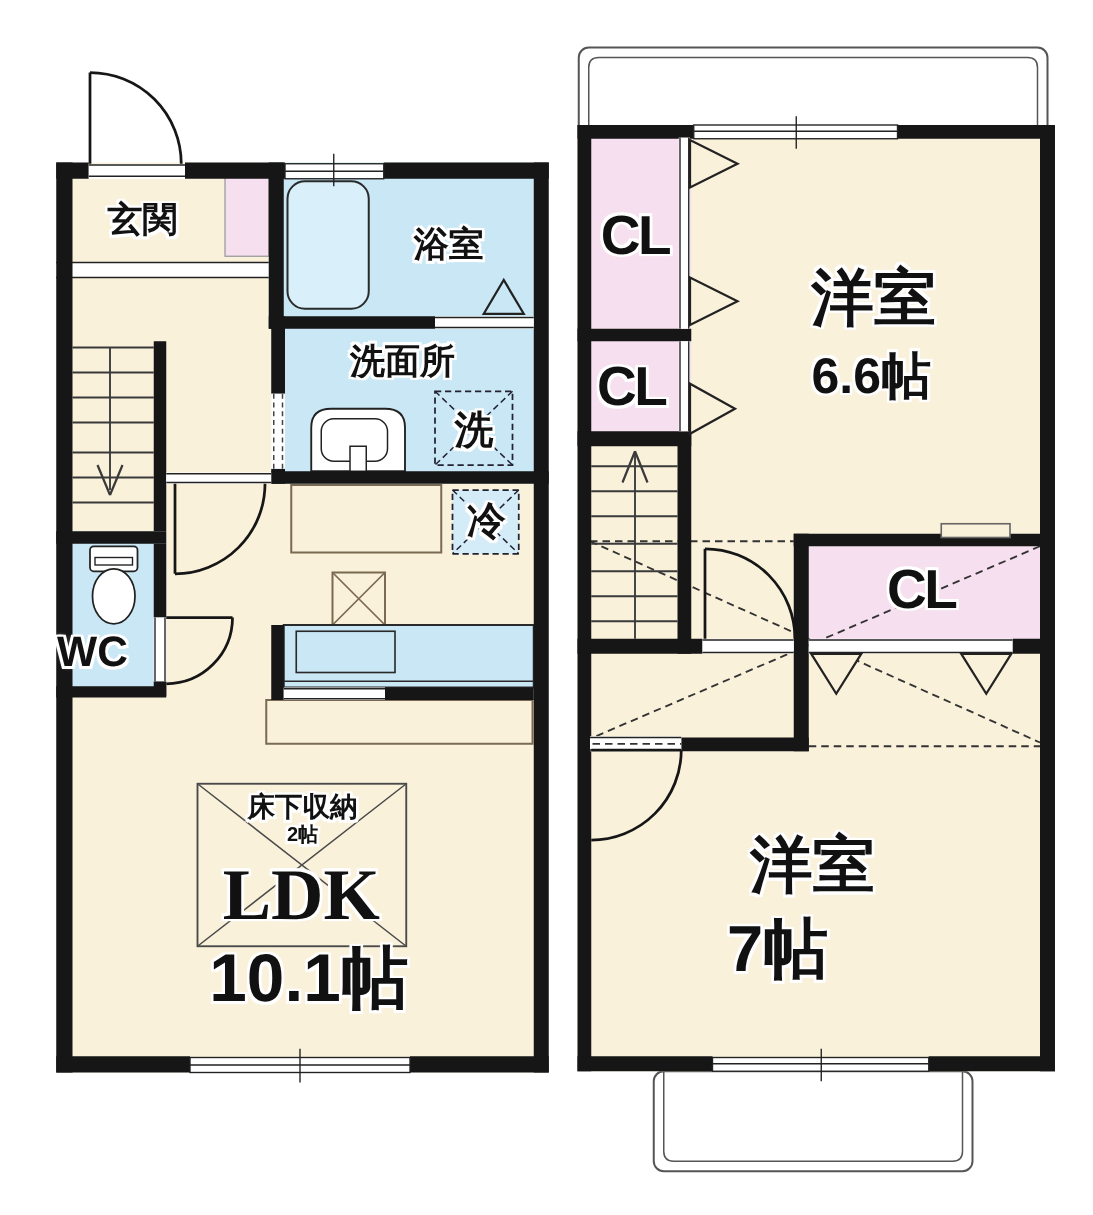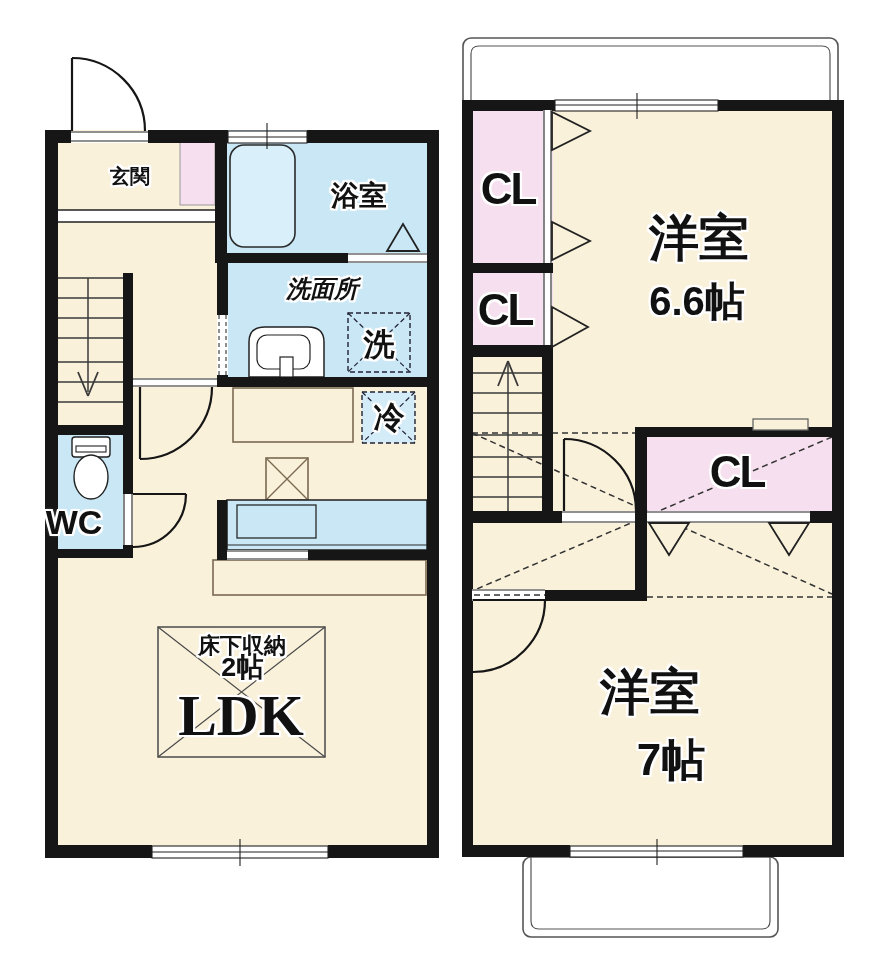--- a/index.html
+++ b/index.html
@@ -237,30 +237,31 @@
     <polygon points="552,112 552,150 590,131"></polygon>
     <polygon points="552,222 552,260 590,241"></polygon>
     <polygon points="552,307 552,347 588,327"></polygon>
     <polygon points="649,523 689,523 669,555"></polygon>
     <polygon points="769,523 809,523 789,555"></polygon>
   </g>
 
   <rect x="753" y="419" width="55" height="11" fill="#FAF1DB" stroke="#666" stroke-width="1.3"></rect>
 </svg>
 
-<div class="lbl" style="left:114px;top:176px;font-size:20px;margin-left:16px;">玄関</div>
+<div class="lbl" style="left:114px;top:176px;font-size:28px;">玄関</div>
 <div class="lbl" style="left:359px;top:196px;font-size:28px;">浴室</div>
-<div class="lbl" style="left:322px;top:289px;font-size:24px;font-style:italic;">洗面所</div>
+<div class="lbl" style="left:322px;top:289px;font-size:28px;">洗面所</div>
 <div class="lbl" style="left:379px;top:344px;font-size:31px;">洗</div>
 <div class="lbl" style="left:389px;top:417px;font-size:31px;">冷</div>
 <div class="lbl" style="left:74px;top:522px;font-size:34px;">WC</div>
 <div class="lbl" style="left:242px;top:646px;font-size:22px;">床下収納</div>
-<div class="lbl" style="left:242px;top:669px;font-size:27px;font-family:Liberation Mono, monospace;">2帖</div>
+<div class="lbl" style="left:242px;top:669px;font-size:16px;">2帖</div>
 <div class="lbl" style="left:241px;top:716px;font-size:58px;font-family:Liberation Serif, serif;">LDK</div>
+<div class="lbl" style="left:247px;top:783px;font-size:54px;">10.1帖</div>
 
 <div class="lbl" style="left:508px;top:189px;font-size:44px;letter-spacing:-2px;">CL</div>
 <div class="lbl" style="left:505px;top:310px;font-size:44px;letter-spacing:-2px;">CL</div>
 <div class="lbl" style="left:737px;top:472px;font-size:44px;letter-spacing:-2px;">CL</div>
 <div class="lbl" style="left:699px;top:238px;font-size:50px;">洋室</div>
 <div class="lbl" style="left:697px;top:301px;font-size:40px;">6.6帖</div>
 <div class="lbl" style="left:650px;top:692px;font-size:50px;">洋室</div>
-<div class="lbl" style="left:671px;top:760px;font-size:44px;">7帖</div>
+<div class="lbl" style="left:622px;top:760px;font-size:52px;">7帖</div>
 </div>
 
 </body></html>

